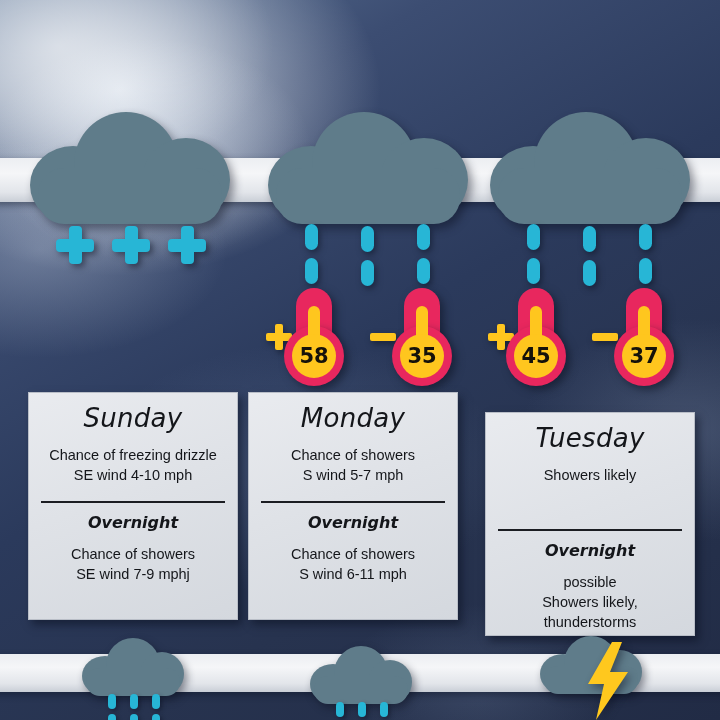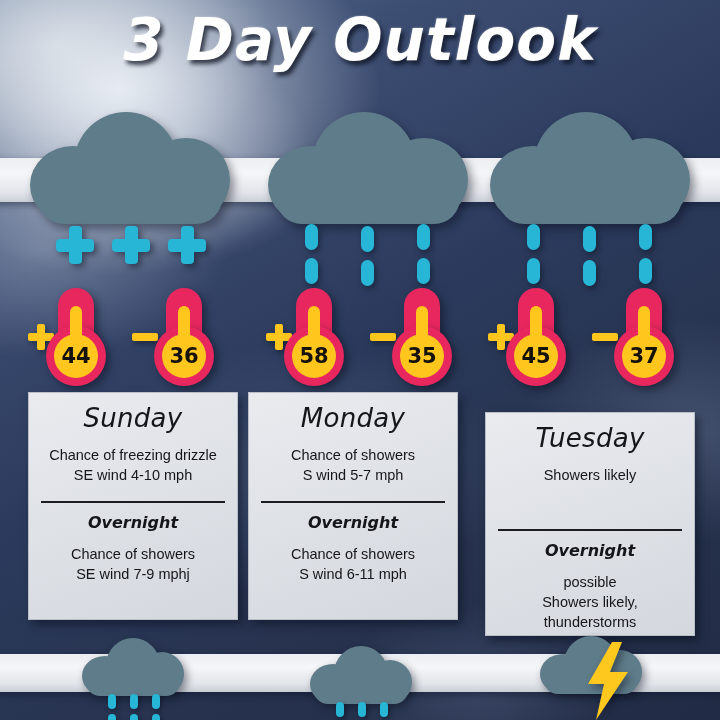--- a/index.html
+++ b/index.html
@@ -293,57 +293,38 @@
     filter: drop-shadow(3px 4px 4px rgba(8,14,28,0.45));
   }
 </style>
 </head>
 <body>
 
 <div class="stage">
 
   <div class="ribbon ribbon-top"></div>
 
-  <div class="title">3 Day Outlook</div>
 
   <div class="col col-0">
     <div class="cloud">
       <i class="c1"></i>
         <i class="c2"></i>
         <i class="c3"></i>
         <i class="base"></i>
     </div>
     <div class="precip">
       <div class="slot s0">
           <span class="plus-glyph"></span>
         </div>
       <div class="slot s1">
           <span class="plus-glyph"></span>
         </div>
       <div class="slot s2">
           <span class="plus-glyph"></span>
         </div>
-    </div>
-    <div class="thermos">
-      <div class="thermo hi">
-        <span class="sign plus"></span>
-        <span class="body"></span>
-          <span class="bulb"></span>
-        <span class="mercury"></span>
-          <span class="disc"></span>
-        <span class="val">44</span>
-      </div>
-      <div class="thermo lo">
-        <span class="sign minus"></span>
-        <span class="body"></span>
-          <span class="bulb"></span>
-        <span class="mercury"></span>
-          <span class="disc"></span>
-        <span class="val">36</span>
-      </div>
     </div>
   </div>
 
   <div class="col col-1">
     <div class="cloud">
       <i class="c1"></i>
         <i class="c2"></i>
         <i class="c3"></i>
         <i class="base"></i>
     </div>

